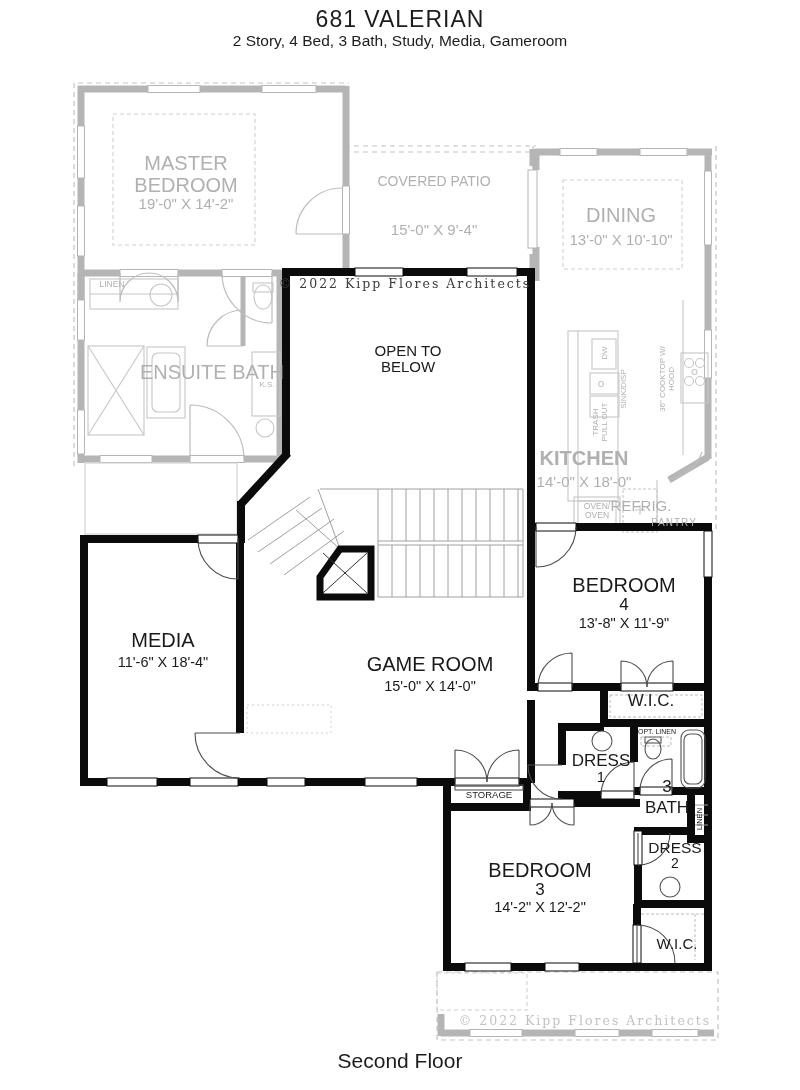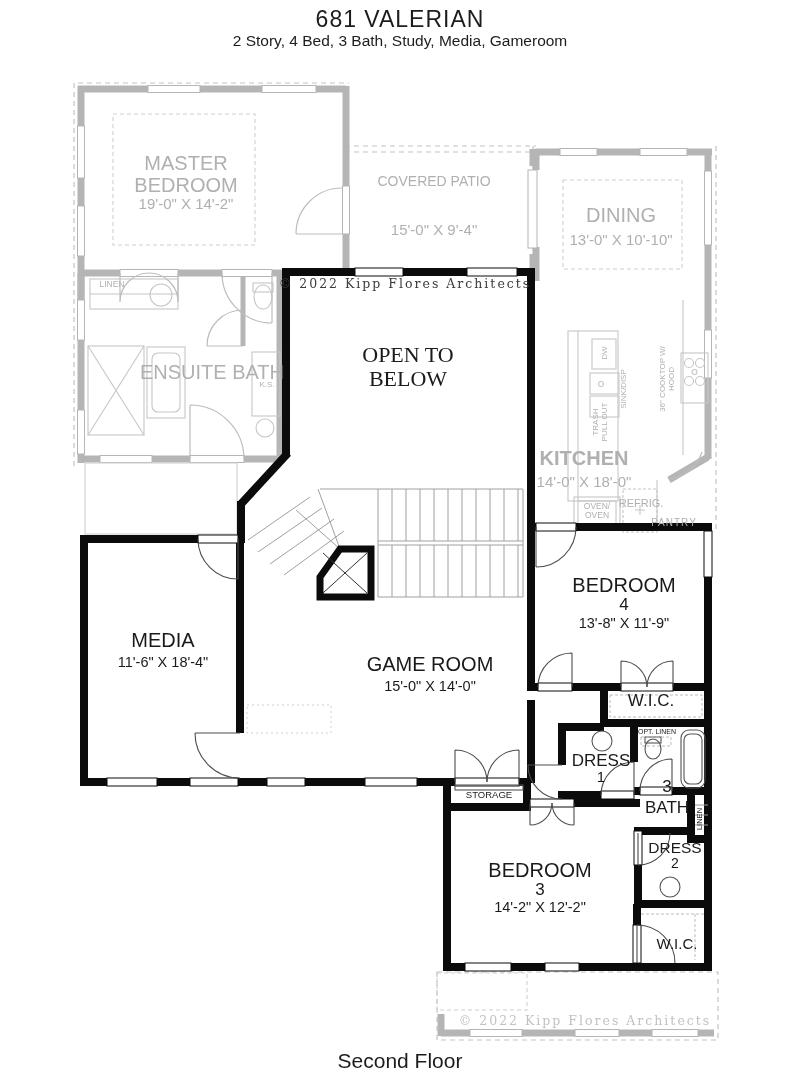--- a/index.html
+++ b/index.html
@@ -235,26 +235,26 @@
   <div class="lbl ghost" style="left:112px;top:280px;font-size:8.5px;">LINEN</div>
 
   <div class="lbl ghost nowrap" style="left:584px;top:448px;font-size:20px;font-weight:bold;">KITCHEN</div>
   <div class="lbl ghost nowrap" style="left:584px;top:474px;font-size:15px;">14'-0" X 18'-0"</div>
 
   <div class="lbl ghost rot nowrap" style="left:605px;top:353px;font-size:8px;">DW</div>
   <div class="lbl ghost rot nowrap" style="left:624px;top:389px;font-size:8px;">SINK/DISP</div>
   <div class="lbl ghost rot" style="left:601px;top:422px;width:46px;font-size:8px;">TRASH PULL OUT</div>
   <div class="lbl ghost rot" style="left:668px;top:379px;width:66px;font-size:8px;">36" COOKTOP W/ HOOD</div>
   <div class="lbl ghost" style="left:597px;top:502px;width:42px;font-size:8.5px;">OVEN/ OVEN</div>
-  <div class="lbl ghost nowrap" style="left:641px;top:498px;font-size:11px;">REFRIG.</div>
+  <div class="lbl ghost nowrap" style="left:641px;top:498px;font-size:15px;">REFRIG.</div>
   <div class="lbl ghost nowrap" style="left:674px;top:510px;font-size:10px;letter-spacing:1px;margin-top:8px;">PANTRY</div>
 
   <div class="lbl serifc nowrap" style="left:405px;top:277px;font-size:12.5px;color:#3a3a3a;">© 2022 Kipp Flores Architects</div>
 
-  <div class="lbl" style="left:408px;top:343px;width:100px;font-size:22px;font-family:Liberation Serif, serif;">OPEN TO BELOW</div>
+  <div class="lbl" style="left:408px;top:343px;width:100px;font-size:15px;">OPEN TO BELOW</div>
 
   <div class="lbl nowrap" style="left:163px;top:630px;font-size:20px;">MEDIA</div>
   <div class="lbl nowrap" style="left:163px;top:655px;font-size:14.5px;">11'-6" X 18'-4"</div>
 
   <div class="lbl nowrap" style="left:430px;top:654px;font-size:20px;">GAME ROOM</div>
   <div class="lbl nowrap" style="left:430px;top:679px;font-size:14.5px;">15'-0" X 14'-0"</div>
 
   <div class="lbl nowrap" style="left:624px;top:575px;font-size:20px;">BEDROOM</div>
   <div class="lbl nowrap" style="left:624px;top:596px;font-size:17px;">4</div>
   <div class="lbl nowrap" style="left:624px;top:616px;font-size:14.5px;">13'-8" X 11'-9"</div>

